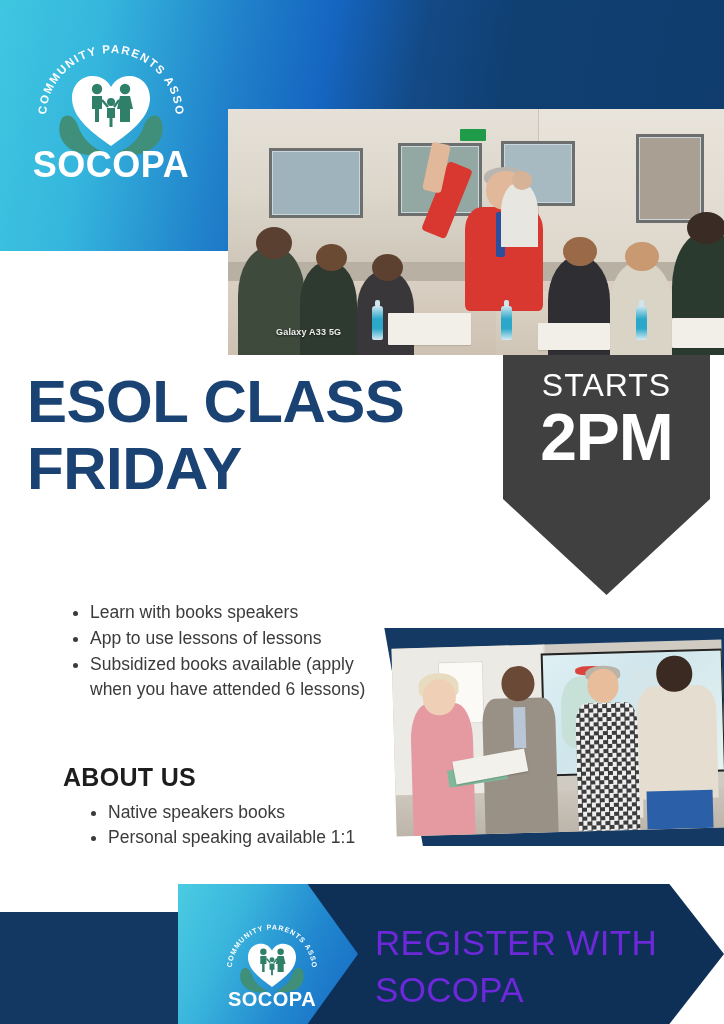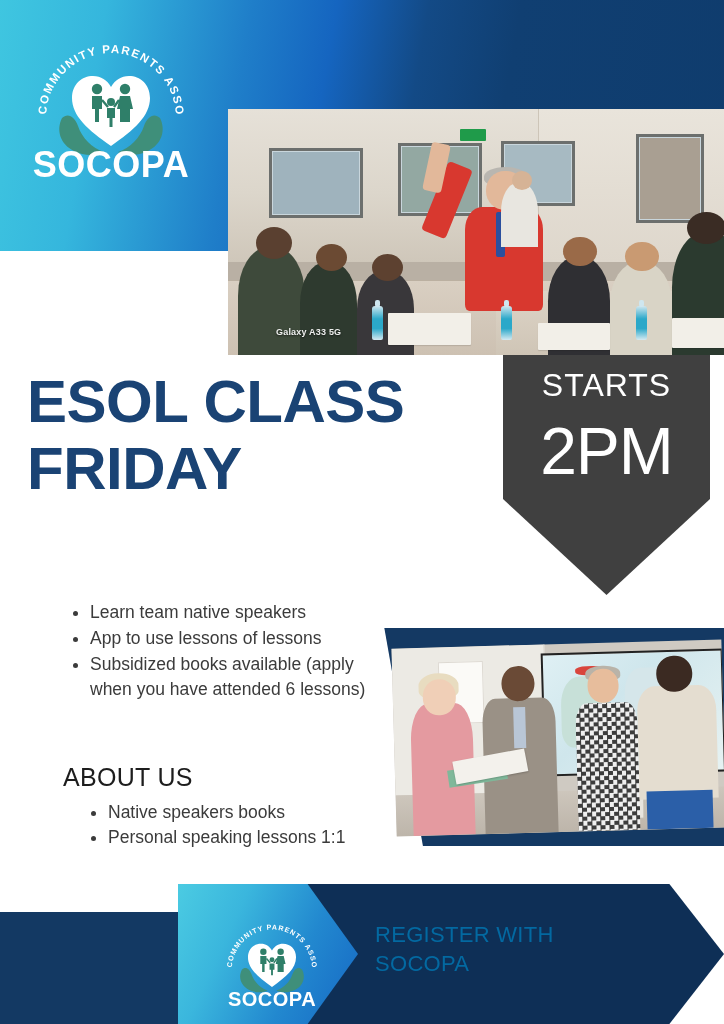--- a/index.html
+++ b/index.html
@@ -134,24 +134,24 @@
     text-align: center;
   }
   .banner-2pm .starts {
     margin-top: 14px;
     font-size: 32px;
     letter-spacing: 1px;
     line-height: 1;
     font-weight: 400;
   }
   .banner-2pm .time {
-    margin-top: 16px;
+    margin-top: 2px;
     font-size: 66px;
     line-height: 1.05;
-    font-weight: 400;
+    font-weight: 700;
     letter-spacing: -1px;
   }
 
   
   .title-block {
     position: absolute;
     left: 27px; top: 368px;
     width: 470px;
   }
   .title-line {
@@ -183,21 +183,21 @@
     font-size: 17.5px;
     line-height: 1.43;
   }
   .bullets-main li { margin: 0 0 1px 0; }
 
   .about-title {
     position: absolute;
     left: 63px; top: 763px;
     color: #1d1d1d;
     font-size: 25px;
-    font-weight: normal;
+    font-weight: bold;
     letter-spacing: .3px;
     margin: 0;
   }
   .bullets-about {
     position: absolute;
     left: 86px; top: 800px;
     width: 300px;
     margin: 0;
     padding: 0 0 0 22px;
     list-style: disc;
@@ -327,22 +327,22 @@
     position: absolute;
     left: 178px; top: 884px;
     width: 180px; height: 140px;
     background: linear-gradient(115deg,
                 #4bcbe2 0%, #3ab6dd 30%, #2288cf 65%, #1668c4 100%);
     clip-path: polygon(0 0, 72% 0, 100% 50%, 72% 100%, 0 100%);
   }
   .footer-register {
     position: absolute;
     left: 375px; top: 920px;
-    color: #0369a1;
-    font-size: 22px;
+    color: #6d28d9;
+    font-size: 35px;
     line-height: 1.34;
     font-weight: 400;
     letter-spacing: .3px;
   }
 
   
   .logo {
     position: relative;
   }
   .logo .ring-text { position:absolute; left:0; top:0; }
@@ -444,29 +444,29 @@
     <div class="starts">STARTS</div>
     <div class="time">2PM</div>
   </div>
 
   <div class="title-block">
     <div class="title-line">ESOL CLASS</div>
     <div class="title-line">FRIDAY</div>
   </div>
 
   <ul class="bullets-main">
-    <li>Learn team native speakers</li>
+    <li>Learn with books speakers</li>
     <li>App to use lessons of lessons</li>
     <li>Subsidized books available (apply when you have attended 6 lessons)</li>
   </ul>
 
   <div class="about-title">ABOUT US</div>
   <ul class="bullets-about">
     <li>Native speakers books</li>
-    <li>Personal speaking lessons 1:1</li>
+    <li>Personal speaking available 1:1</li>
   </ul>
 
   <div class="navy-shape"></div>
   <div class="photo-mid">
     <div class="pm-board"></div>
     <div class="pm-note"></div>
     <div class="pm-screen">
       <div class="pm-map1"></div>
       <div class="pm-map2"></div>
       <div class="pm-mapred"></div>

